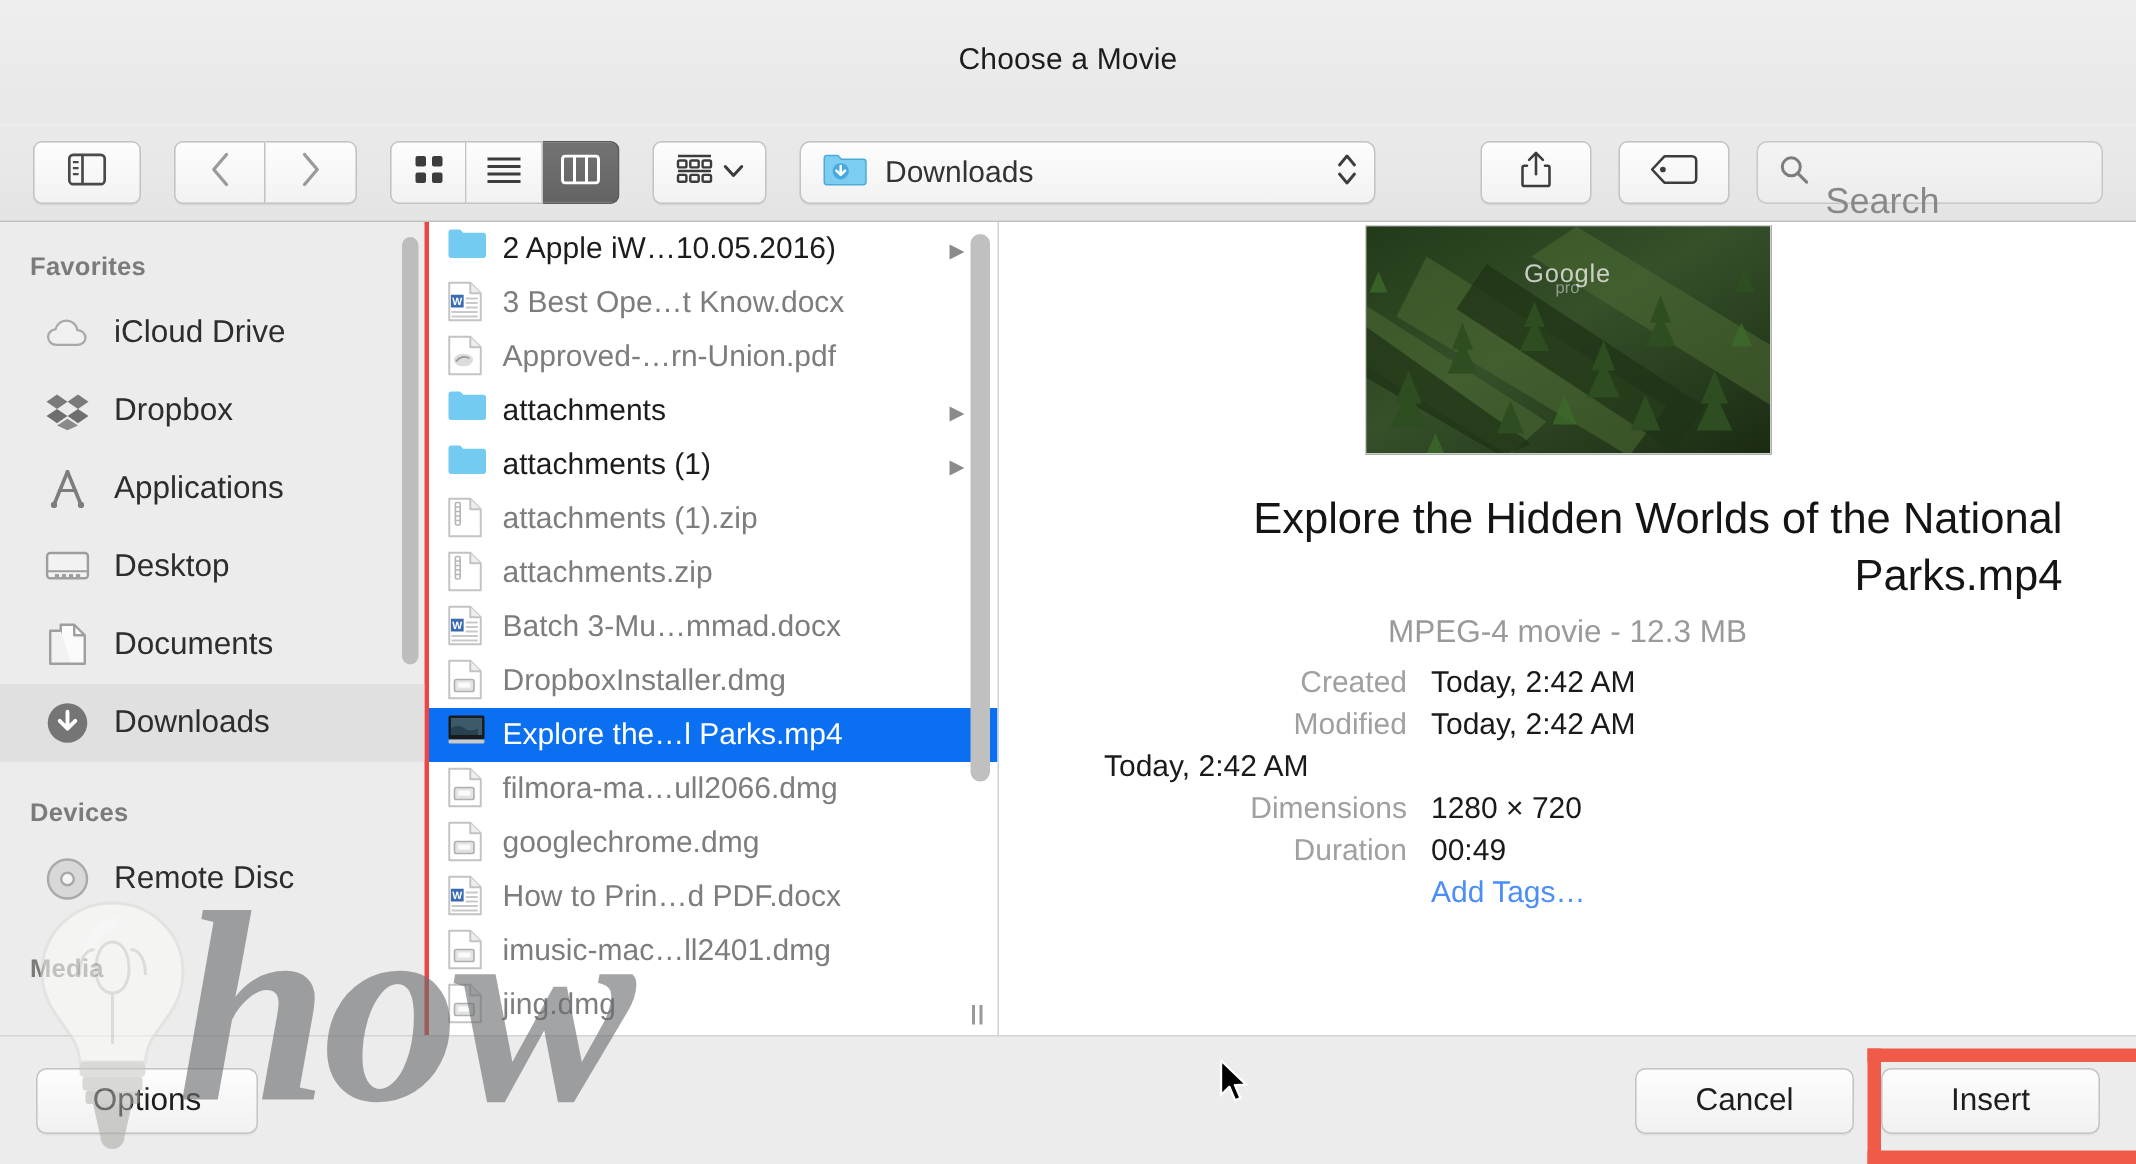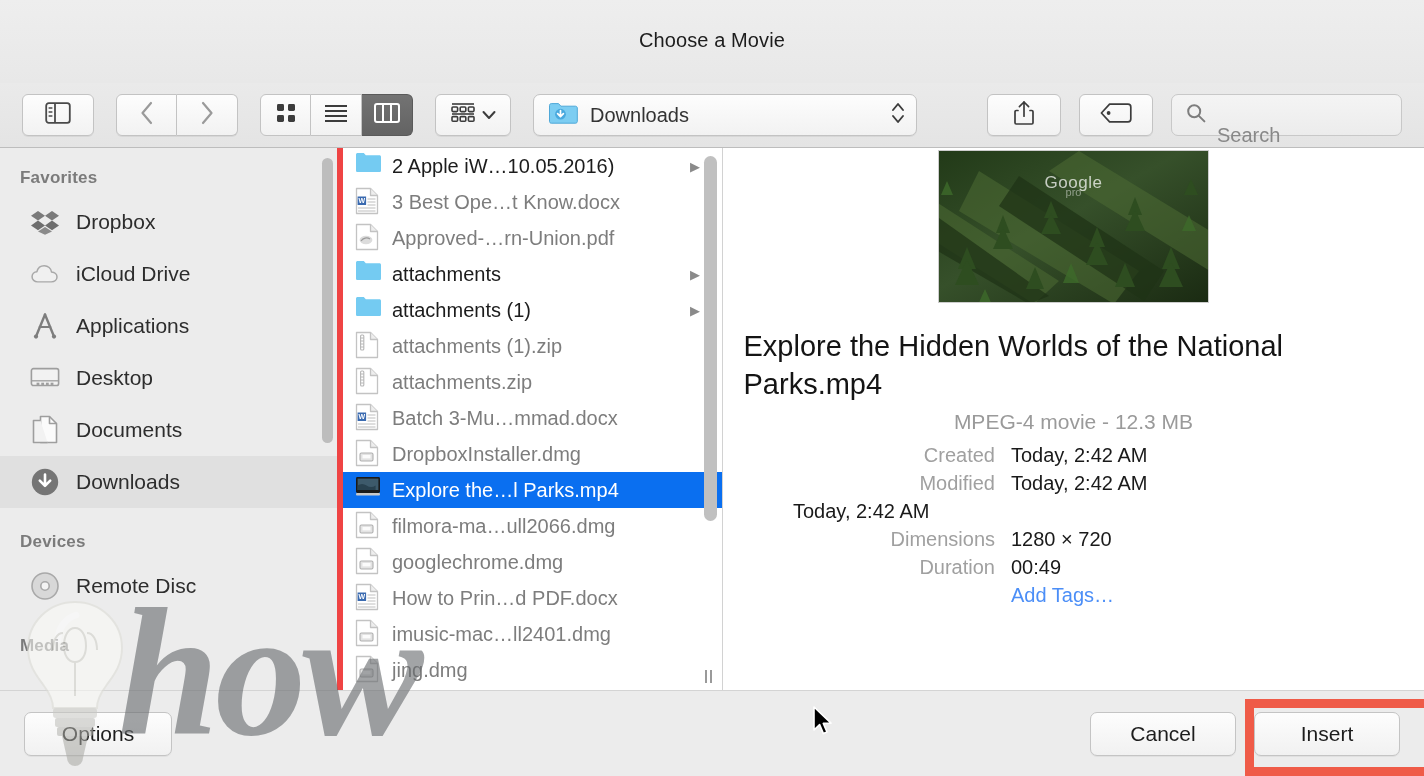--- a/index.html
+++ b/index.html
@@ -85,34 +85,34 @@
   .right-tools { margin-left: auto; display: flex; align-items: center; }
   .share-btn { width: 74px; }
   .tag-btn { width: 74px; margin-left: 18px; }
   .searchbox {
     margin-left: 18px;
     width: 231px; height: 42px;
     background: linear-gradient(to bottom,#f4f4f4 0%,#ececec 100%);
     border: 1px solid #c8c8c8; border-radius: 7px;
     display: flex; align-items: center; padding: 0 14px;
   }
-  .searchbox .ph { margin-left: 11px; color: #888; font-size: 20px; margin-top: 40px; }
+  .searchbox .ph { margin-left: 11px; color: #888; font-size: 24px; margin-top: 40px; }
 
   
   .body {
     flex: 1; display: flex; min-height: 0;
     position: relative;
     background: #fff;
   }
 
   
   .sidebar {
-    width: 343px; flex: none;
+    width: 286px; flex: none;
     background: #ececec;
-    border-right: 6px solid #ef4444;
+    border-right: 3px solid #ef4444;
     position: relative;
     padding-top: 10px;
     overflow: hidden;
   }
   .side-head {
     font-size: 17px; font-weight: bold; color: #7b7b7b;
     padding: 10px 0 8px 20px; letter-spacing: .2px;
   }
   .side-item {
     height: 52px; display: flex; align-items: center;
@@ -177,21 +177,21 @@
   .thumb .gtext {
     position: absolute; left: 0; right: 0; top: 22px;
     text-align: center; color: rgba(255,255,255,.72);
     font-size: 17px; letter-spacing: .5px;
   }
   .thumb .gsub {
     position: absolute; left: 0; right: 0; top: 35px;
     text-align: center; color: rgba(255,255,255,.45); font-size: 11px;
   }
   .pv-title {
-    margin-top: 24px; width: 660px; text-align: left;
+    margin-top: 24px; width: 660px; text-align: right;
     font-size: 29px; color: #141414; line-height: 1.32;
   }
   .pv-sub {
     margin-top: 6px; font-size: 21px; color: #9a9a9a;
   }
   .pv-rows { margin-top: 10px; width: 100%; padding-left: 70px; }
   .pv-row { display: flex; margin-bottom: 5px; font-size: 20px; }
   .pv-row .k {
     width: 218px; text-align: right; color: #a0a0a0; padding-right: 16px;
   }
@@ -387,38 +387,38 @@
   </div>
 
   <div class="body">
 
     <div class="sidebar">
 
       <div class="side-head">Favorites</div>
 
       <div class="side-item">
         <span class="side-icon">
+          <svg width="32" height="22" viewBox="0 0 32 22">
+            <path d="M8.2 19.4c-3.4 0-6-2.4-6-5.5 0-2.9 2.2-5.2 5.2-5.4C8.3 4.8 11.4 2.2 15.2 2.2c4 0 7.3 2.9 7.8 6.7 3.3.2 5.8 2.6 5.8 5.4 0 3-2.6 5.1-6.1 5.1z" fill="#f0f0f0" stroke="#a8a8a8" stroke-width="1.6" stroke-linejoin="round"></path>
+          </svg>
+        </span>
+        <span class="lbl">iCloud Drive</span>
+      </div>
+
+      <div class="side-item">
+        <span class="side-icon">
           <svg width="30" height="26" viewBox="0 0 30 26">
             <path d="M8 2 1 6.8l7 4.8 7-4.8z" fill="#7a7a7a"></path>
             <path d="M22 2l7 4.8-7 4.8-7-4.8z" fill="#7a7a7a"></path>
             <path d="M1 16.4l7-4.8 7 4.8-7 4.8z" fill="#6e6e6e"></path>
             <path d="M29 16.4l-7-4.8-7 4.8 7 4.8z" fill="#6e6e6e"></path>
             <path d="M8 22.6l7-4.5 7 4.5-7 3.2z" fill="#8a8a8a"></path>
           </svg>
         </span>
         <span class="lbl">Dropbox</span>
-      </div>
-
-      <div class="side-item">
-        <span class="side-icon">
-          <svg width="32" height="22" viewBox="0 0 32 22">
-            <path d="M8.2 19.4c-3.4 0-6-2.4-6-5.5 0-2.9 2.2-5.2 5.2-5.4C8.3 4.8 11.4 2.2 15.2 2.2c4 0 7.3 2.9 7.8 6.7 3.3.2 5.8 2.6 5.8 5.4 0 3-2.6 5.1-6.1 5.1z" fill="#f0f0f0" stroke="#a8a8a8" stroke-width="1.6" stroke-linejoin="round"></path>
-          </svg>
-        </span>
-        <span class="lbl">iCloud Drive</span>
       </div>
 
       <div class="side-item">
         <span class="side-icon">
           <svg width="30" height="28" viewBox="0 0 30 28">
             <path d="M15 2.5 L6 24.5" stroke="#7d7d7d" stroke-width="2.4" stroke-linecap="round" fill="none"></path>
             <path d="M15 2.5 L24 24.5" stroke="#7d7d7d" stroke-width="2.4" stroke-linecap="round" fill="none"></path>
             <line x1="9.6" y1="15" x2="20.4" y2="15" stroke="#7d7d7d" stroke-width="2" stroke-linecap="round"></line>
             <circle cx="6" cy="24.6" r="2.1" fill="#7d7d7d"></circle>
             <circle cx="24" cy="24.6" r="2.1" fill="#7d7d7d"></circle>

